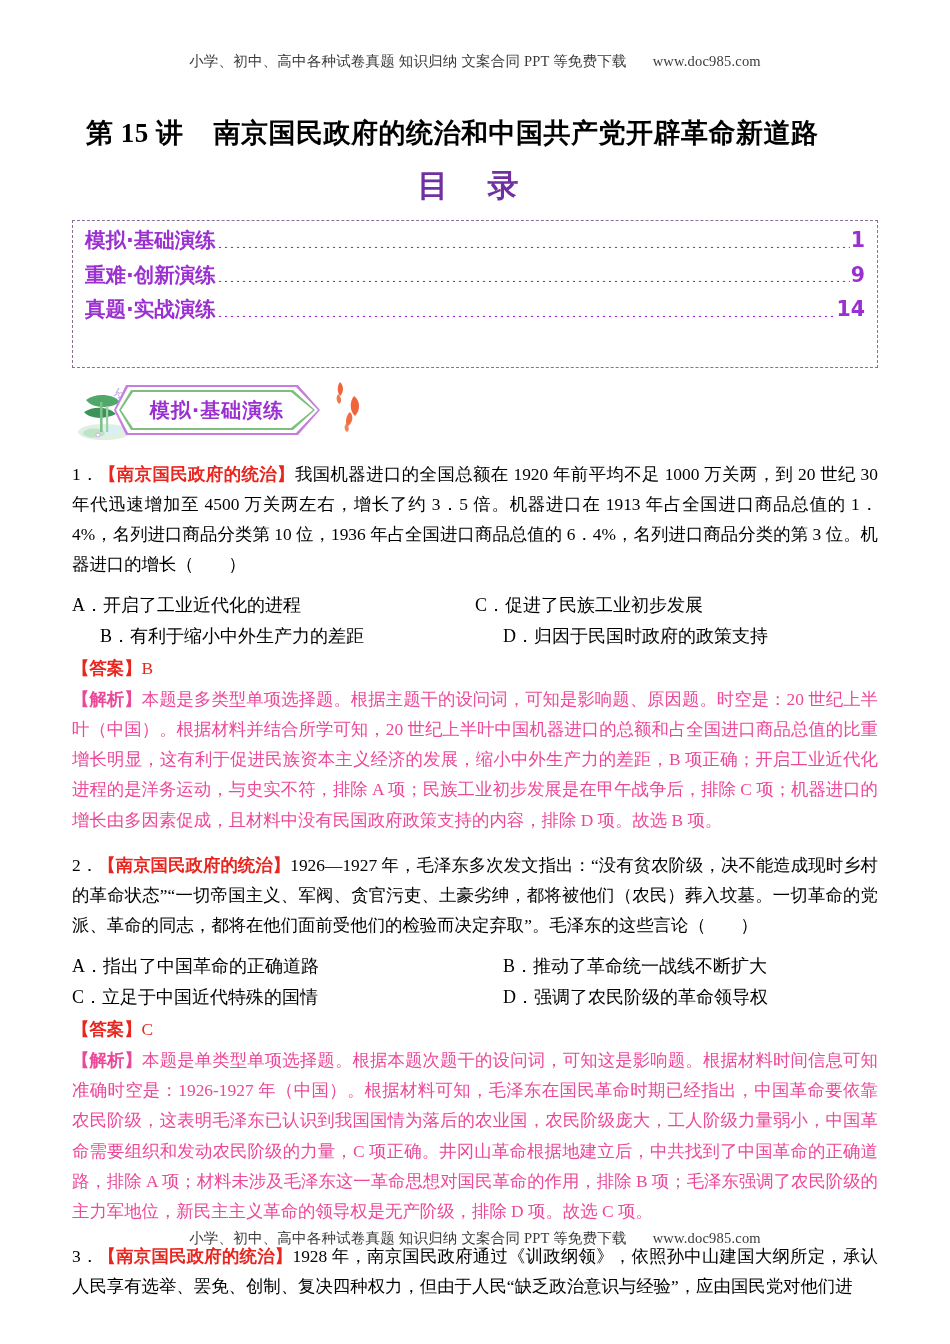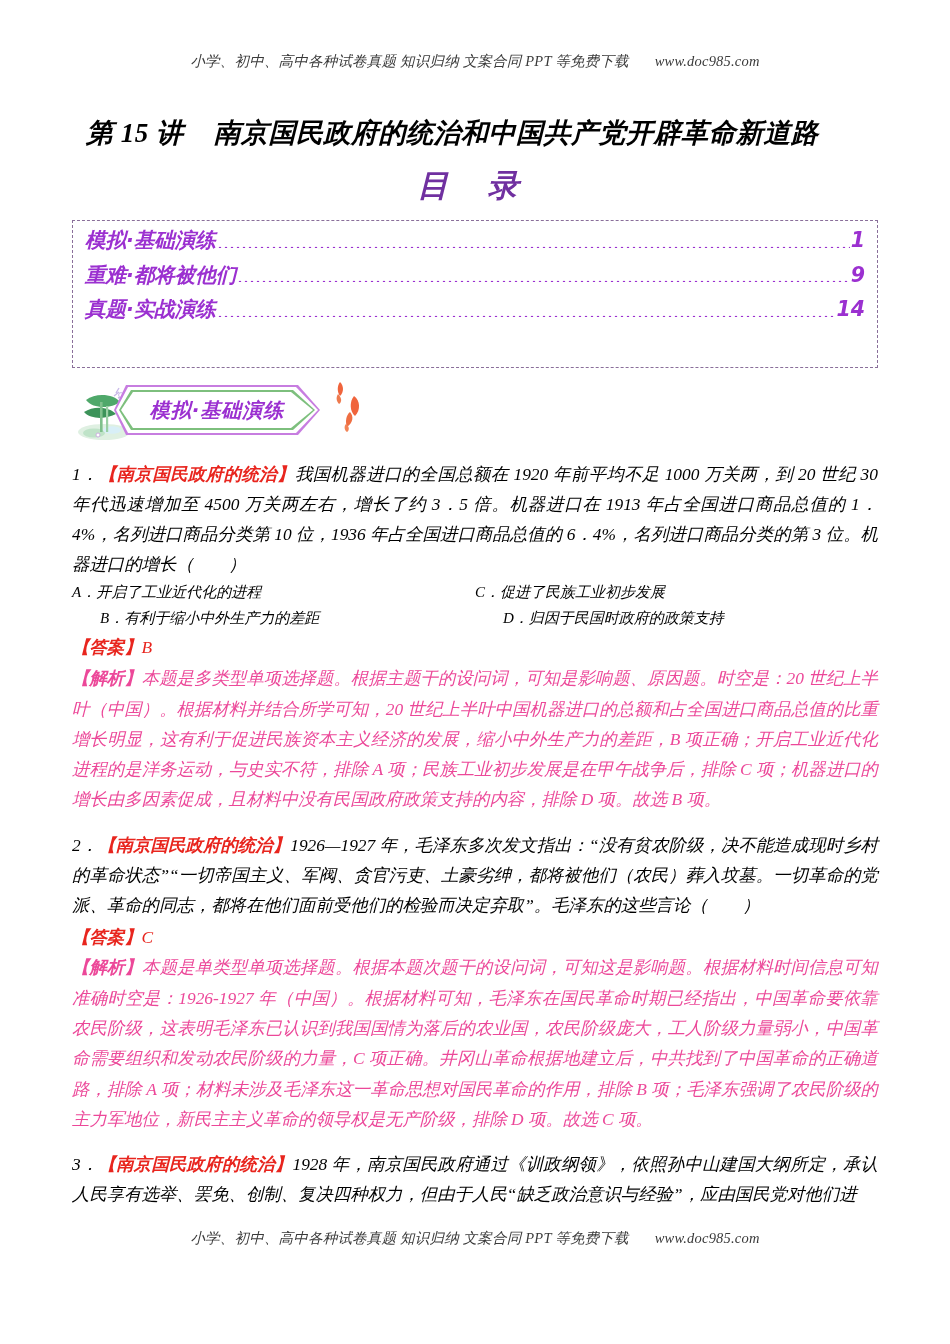--- a/index.html
+++ b/index.html
@@ -14,21 +14,20 @@
     color: #000;
     position: relative;
     overflow: hidden;
   }
   .page {
     position: relative;
     width: 950px;
     height: 1344px;
     box-sizing: border-box;
     padding: 0 72px;
-    font-style: italic;
   }
 
   
   .watermark {
     text-align: center;
     font-size: 14.5px;
     color: #3a3a3a;
     letter-spacing: 0.2px;
     white-space: nowrap;
   }
@@ -156,23 +155,23 @@
     color: #000;
   }
   .q-num { color: #000; }
   .q-tag {
     color: #E8251E;
     font-weight: bold;
   }
   .options {
     display: flex;
     flex-wrap: wrap;
-    font-size: 15px;
+    font-size: 18px;
     line-height: 1.72;
-    margin-top: 0;
+    margin-top: 10px;
   }
   .opt {
     flex: 0 0 50%;
     box-sizing: border-box;
     white-space: nowrap;
   }
   .opt-b, .opt-d { padding-left: 28px; }
   .answer {
     color: #E8251E;
     font-size: 17.4px;
@@ -206,21 +205,21 @@
 
   <div class="toc-box">
 
     <div class="toc-row">
       <span class="toc-label">模拟·基础演练</span>
       <span class="toc-dots"></span>
       <span class="toc-page">1</span>
     </div>
 
     <div class="toc-row">
-      <span class="toc-label">重难·都将被他们</span>
+      <span class="toc-label">重难·创新演练</span>
       <span class="toc-dots"></span>
       <span class="toc-page">9</span>
     </div>
 
     <div class="toc-row">
       <span class="toc-label">真题·实战演练</span>
       <span class="toc-dots"></span>
       <span class="toc-page">14</span>
     </div>
 
@@ -273,20 +272,26 @@
     </div>
     <div class="analysis">
       <span class="lbl">【解析】</span><span>本题是多类型单项选择题。根据主题干的设问词，可知是影响题、原因题。时空是：20 世纪上半叶（中国）。根据材料并结合所学可知，20 世纪上半叶中国机器进口的总额和占全国进口商品总值的比重增长明显，这有利于促进民族资本主义经济的发展，缩小中外生产力的差距，B 项正确；开启工业近代化进程的是洋务运动，与史实不符，排除 A 项；民族工业初步发展是在甲午战争后，排除 C 项；机器进口的增长由多因素促成，且材料中没有民国政府政策支持的内容，排除 D 项。故选 B 项。</span>
     </div>
   </div>
 
   <div class="q">
     <div class="q-body">
       <span class="q-num">2．</span><span class="q-tag">【南京国民政府的统治】</span><span>1926—1927 年，毛泽东多次发文指出：“没有贫农阶级，决不能造成现时乡村的革命状态”“一切帝国主义、军阀、贪官污吏、土豪劣绅，都将被他们（农民）葬入坟墓。一切革命的党派、革命的同志，都将在他们面前受他们的检验而决定弃取”。毛泽东的这些言论（　　）</span>
     </div>
+    <div class="options">
+      <div class="opt opt-a">A．指出了中国革命的正确道路</div>
+      <div class="opt opt-b">B．推动了革命统一战线不断扩大</div>
+      <div class="opt opt-c">C．立足于中国近代特殊的国情</div>
+      <div class="opt opt-d">D．强调了农民阶级的革命领导权</div>
+    </div>
     <div class="answer">
       <span class="lbl">【答案】</span><span>C</span>
     </div>
     <div class="analysis">
       <span class="lbl">【解析】</span><span>本题是单类型单项选择题。根据本题次题干的设问词，可知这是影响题。根据材料时间信息可知准确时空是：1926-1927 年（中国）。根据材料可知，毛泽东在国民革命时期已经指出，中国革命要依靠农民阶级，这表明毛泽东已认识到我国国情为落后的农业国，农民阶级庞大，工人阶级力量弱小，中国革命需要组织和发动农民阶级的力量，C 项正确。井冈山革命根据地建立后，中共找到了中国革命的正确道路，排除 A 项；材料未涉及毛泽东这一革命思想对国民革命的作用，排除 B 项；毛泽东强调了农民阶级的主力军地位，新民主主义革命的领导权是无产阶级，排除 D 项。故选 C 项。</span>
     </div>
   </div>
 
   <div class="q">
     <div class="q-body">

